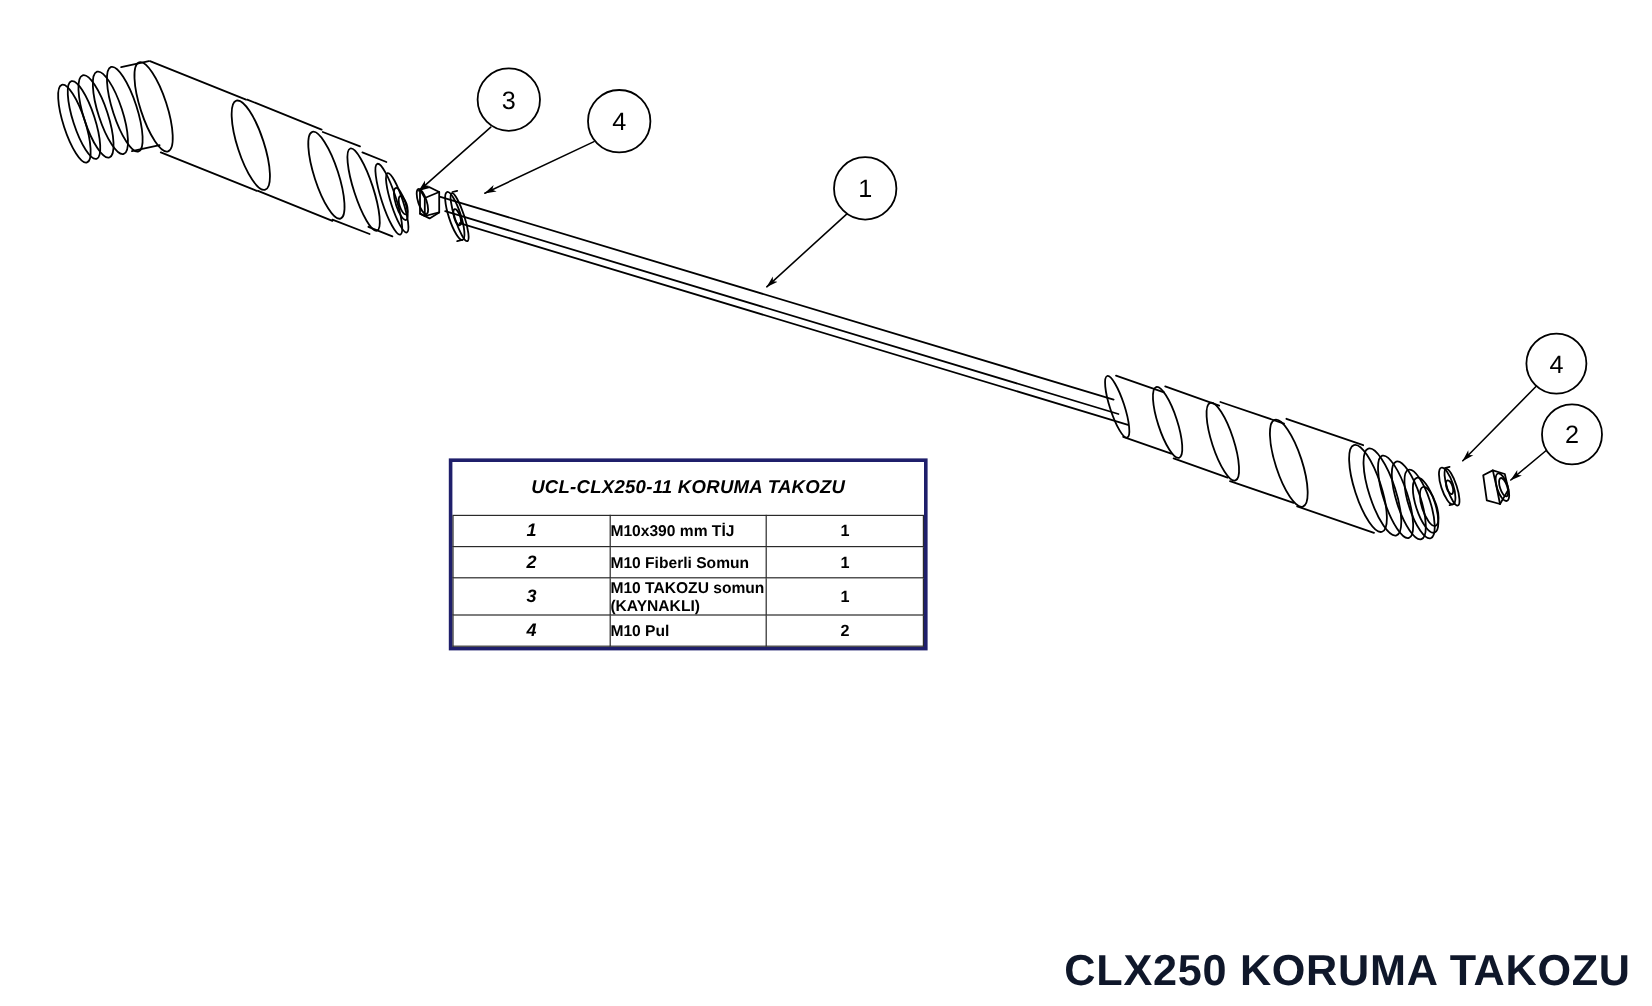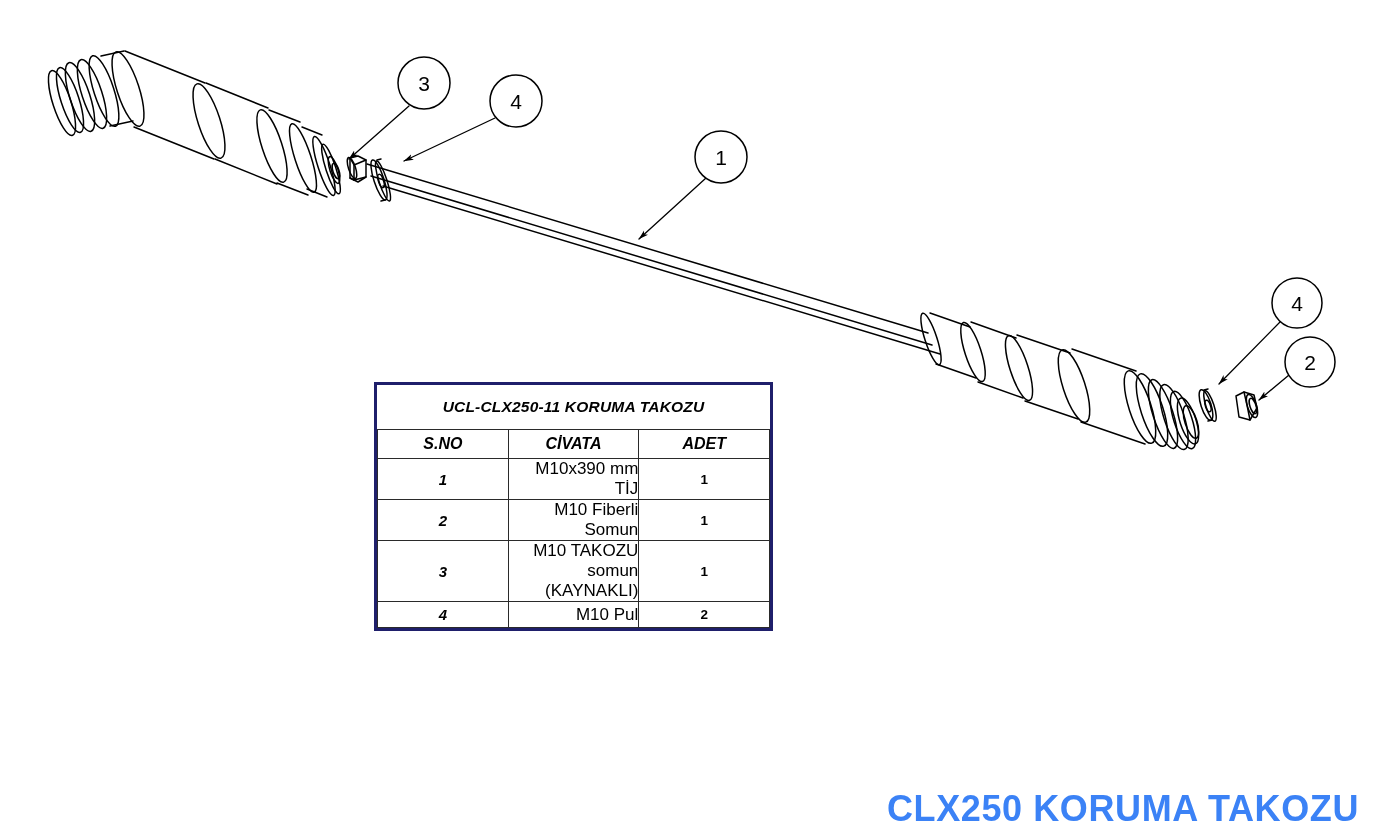--- a/index.html
+++ b/index.html
@@ -64,24 +64,24 @@
   }
   .bom-cell-sno {
     text-align: center;
     font-weight: bold;
     font-style: italic;
     font-size: 15px;
     height: 25px;
     vertical-align: middle;
   }
   .bom-cell-name {
-    text-align: right;
+    text-align: left;
     padding-left: 6px;
-    font-weight: normal;
-    font-size: 17px;
+    font-weight: bold;
+    font-size: 13px;
     height: 25px;
     vertical-align: middle;
   }
   .bom-cell-qty {
     text-align: center;
     font-weight: bold;
     font-size: 13.5px;
     height: 25px;
     vertical-align: middle;
   }
@@ -89,21 +89,21 @@
   .col-adet  { width: 70px; }
   
   #sheet-title {
     position: absolute;
     right: 18px;
     bottom: 8px;
     font-size: 36px;
     font-weight: bold;
     letter-spacing: 0.6px;
     white-space: nowrap;
-    color: #3b82f6;
+    color: #0f172a;
   }
   .balloon-num {
     font-size: 21px;
     font-family: "Liberation Sans", sans-serif;
     fill: #000000;
   }
 </style>
 </head>
 <body>
 
@@ -246,25 +246,20 @@
     </g>
 </svg>
 
 <div id="bom-table">
   <table>
     <tbody>
       <tr>
         <td class="bom-title-cell" colspan="3">UCL-CLX250-11 KORUMA TAKOZU</td>
       </tr>
       <tr>
-        <td class="bom-head-sno col-sno">S.NO</td>
-        <td class="bom-head-civata">CİVATA</td>
-        <td class="bom-head-adet col-adet">ADET</td>
-      </tr>
-      <tr>
         <td class="bom-cell-sno col-sno">1</td>
         <td class="bom-cell-name">M10x390 mm TİJ</td>
         <td class="bom-cell-qty col-adet">1</td>
       </tr>
       <tr>
         <td class="bom-cell-sno col-sno">2</td>
         <td class="bom-cell-name">M10 Fiberli Somun</td>
         <td class="bom-cell-qty col-adet">1</td>
       </tr>
       <tr>

